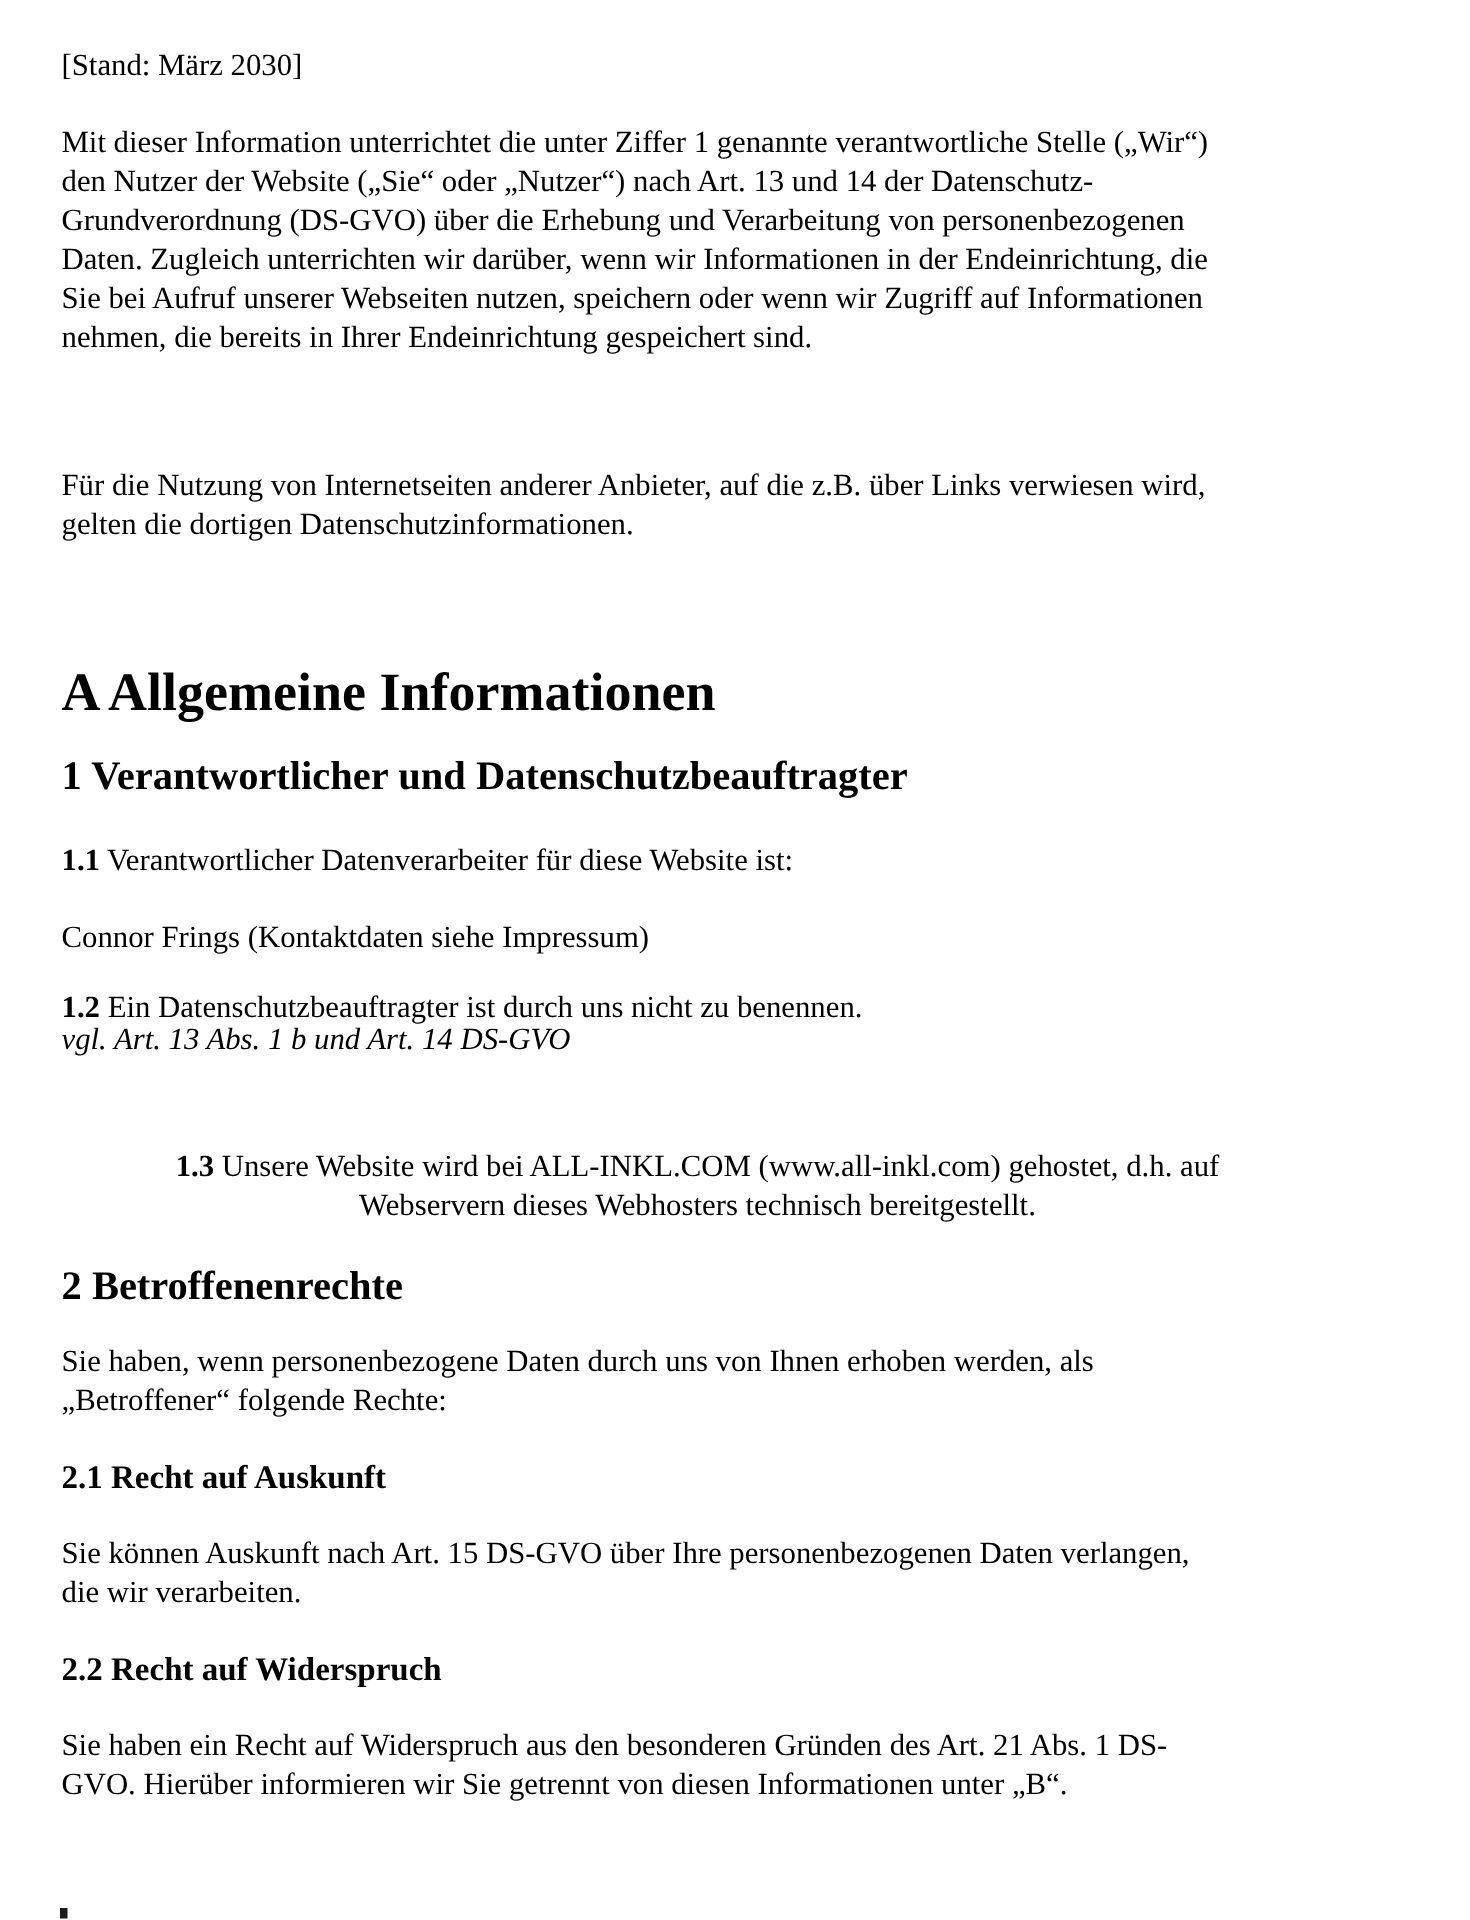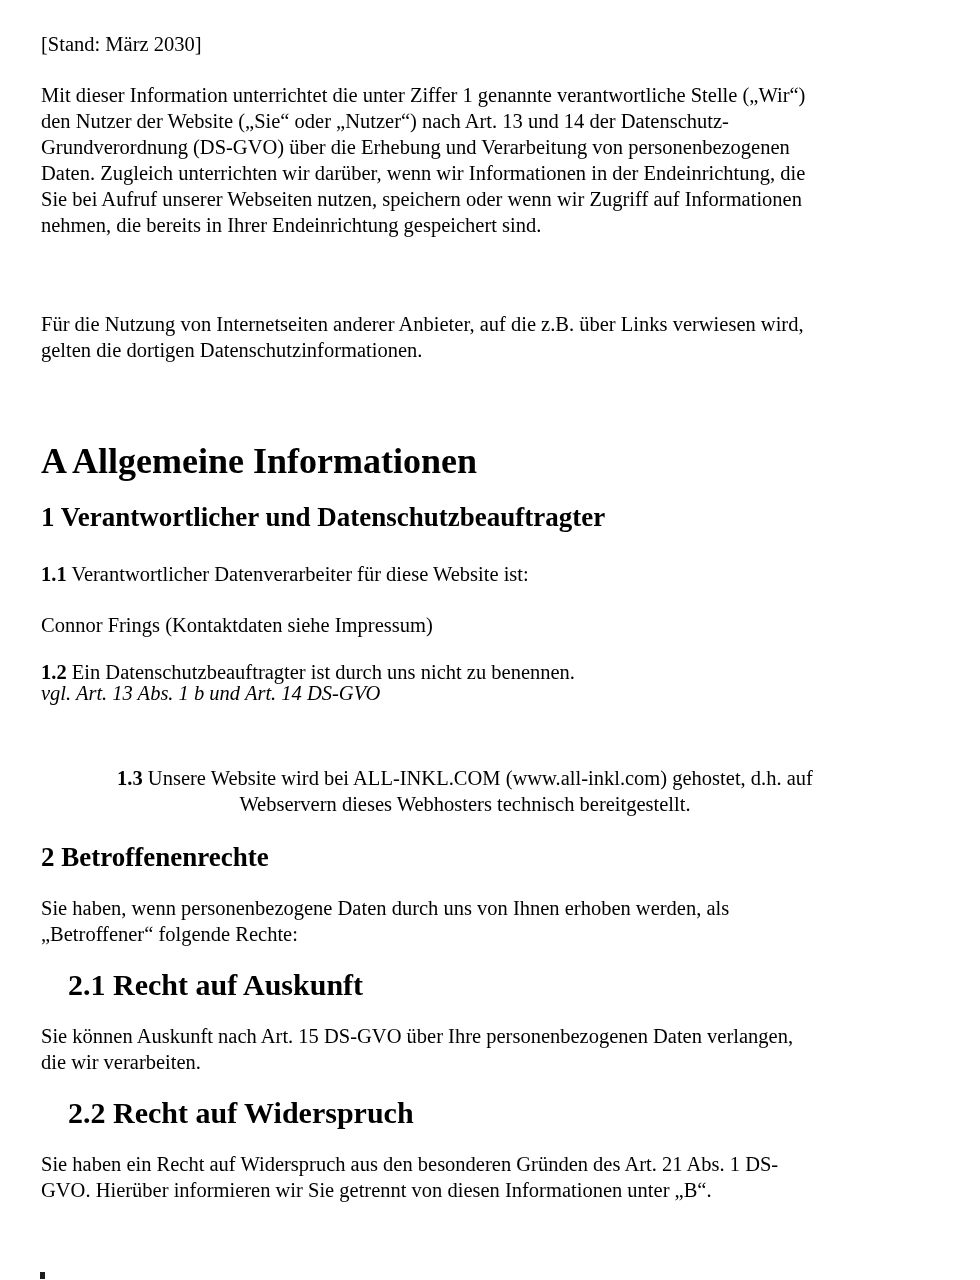--- a/index.html
+++ b/index.html
@@ -30,24 +30,23 @@
     font-size: 36px;
     line-height: 40px;
     font-weight: 700;
   }
   .h2-text {
     font-size: 27px;
     line-height: 32px;
     font-weight: 700;
   }
   .h3-text {
-    font-size: 30px;
+    font-size: 22px;
     line-height: 26px;
     font-weight: 700;
-    margin-left: 27px;
   }
   .pos-stand   { top: 31px; }
   .pos-intro   { top: 82px; }
   .pos-third   { top: 311px; }
   .pos-h1      { top: 441px; }
   .pos-h2-1    { top: 501px; }
   .pos-p11     { top: 561px; }
   .pos-connor  { top: 612px; }
   .pos-p12     { top: 659px; }
   .pos-vgl     { top: 680px; }

